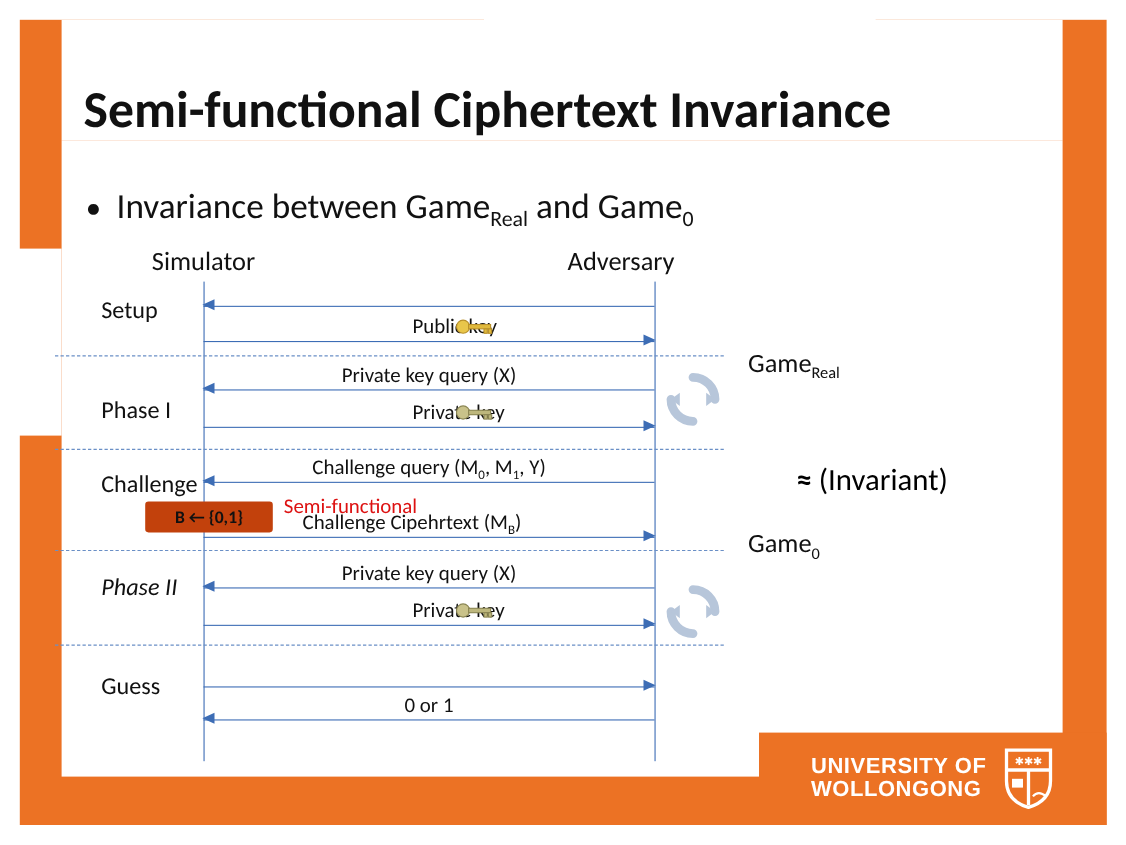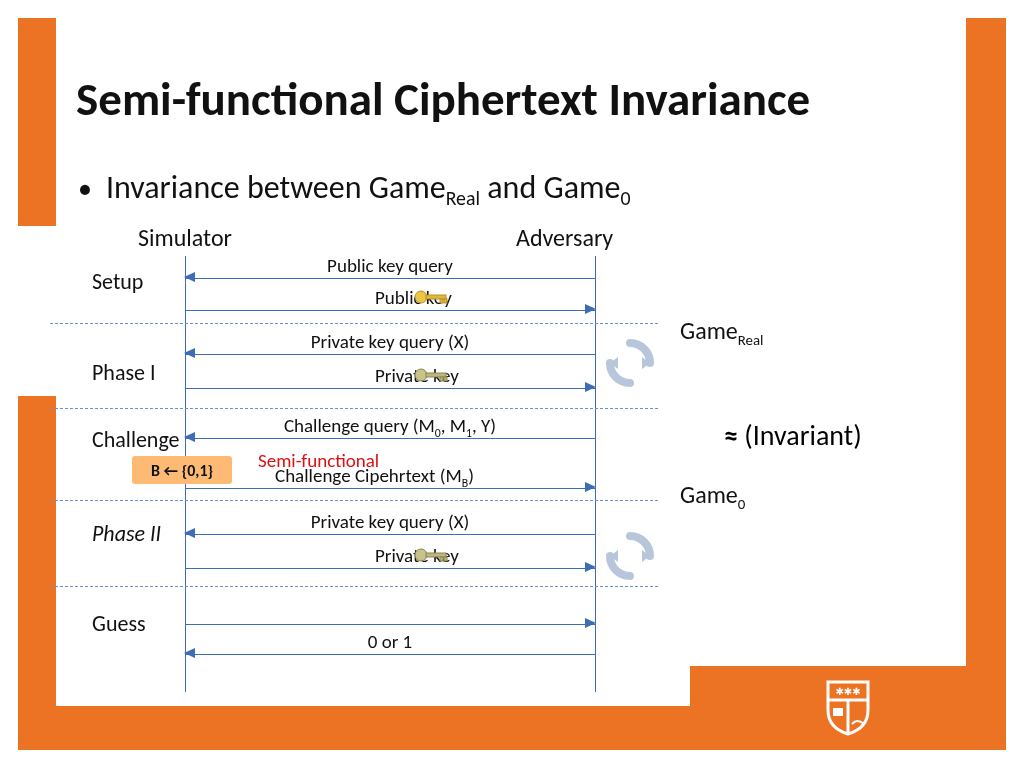--- a/index.html
+++ b/index.html
@@ -127,23 +127,23 @@
   .semi-func {
     position: absolute;
     top: 449px; left: 258px;
     color: #d11;
     font-size: 19px;
   }
   .b-badge {
     position: absolute;
     top: 456px;
     left: 132px;
-    width: 100px;
+    width: 116px;
     height: 28px;
-    background: #fdba74;
+    background: #c2410c;
     border-radius: 3px;
     font-size: 16px;
     font-weight: bold;
     display: flex;
     align-items: center;
     justify-content: center;
     color: #111;
   }
 
   .cycle {
@@ -225,21 +225,20 @@
 <div class="phase-label ph-challenge">Challenge</div>
 <div class="phase-label ph-phase2">Phase II</div>
 <div class="phase-label ph-guess">Guess</div>
 
 <div class="sep sep1"></div>
 <div class="sep sep2"></div>
 <div class="sep sep3"></div>
 <div class="sep sep4"></div>
 
 <div class="msg" style="top:254px">
-  <div class="lbl">Public key query</div>
   <div class="line"></div>
     <div class="arrow-l"></div>
 </div>
 
 <div class="msg" style="top:286px">
   <div class="lbl rshift">Public key</div>
   <span class="key-icon">
     <svg width="38" height="18" viewBox="0 0 38 18">
         <circle cx="8" cy="9" r="6" fill="#e9c64a" stroke="#b8902a"></circle>
         <rect x="13" y="7" width="20" height="4" fill="#e0b93c" stroke="#b8902a"></rect>
@@ -338,20 +337,24 @@
 
 <div class="games g-real">
   <span>Game</span><sub>Real</sub>
 </div>
 <div class="approx"><span>≈</span> <span style="font-weight:normal">(Invariant)</span></div>
 <div class="games g-zero">
   <span>Game</span><sub>0</sub>
 </div>
 
 <div class="uni-badge">
+  <div class="uni-text">
+    <div>UNIVERSITY OF</div>
+    <div>WOLLONGONG</div>
+  </div>
   <svg class="shield" viewBox="0 0 48 56">
     <path d="M4 2 H44 V30 Q44 48 24 54 Q4 48 4 30 Z" fill="none" stroke="#fff" stroke-width="3"></path>
     <line x1="4" y1="20" x2="44" y2="20" stroke="#fff" stroke-width="3"></line>
     <line x1="24" y1="20" x2="24" y2="52" stroke="#fff" stroke-width="3"></line>
     <text x="24" y="15" text-anchor="middle" fill="#fff" font-size="10">✱✱✱</text>
     <rect x="9" y="28" width="10" height="8" fill="#fff"></rect>
     <path d="M28 44 q5 -6 12 0" fill="none" stroke="#fff" stroke-width="2"></path>
   </svg>
 </div>
 

